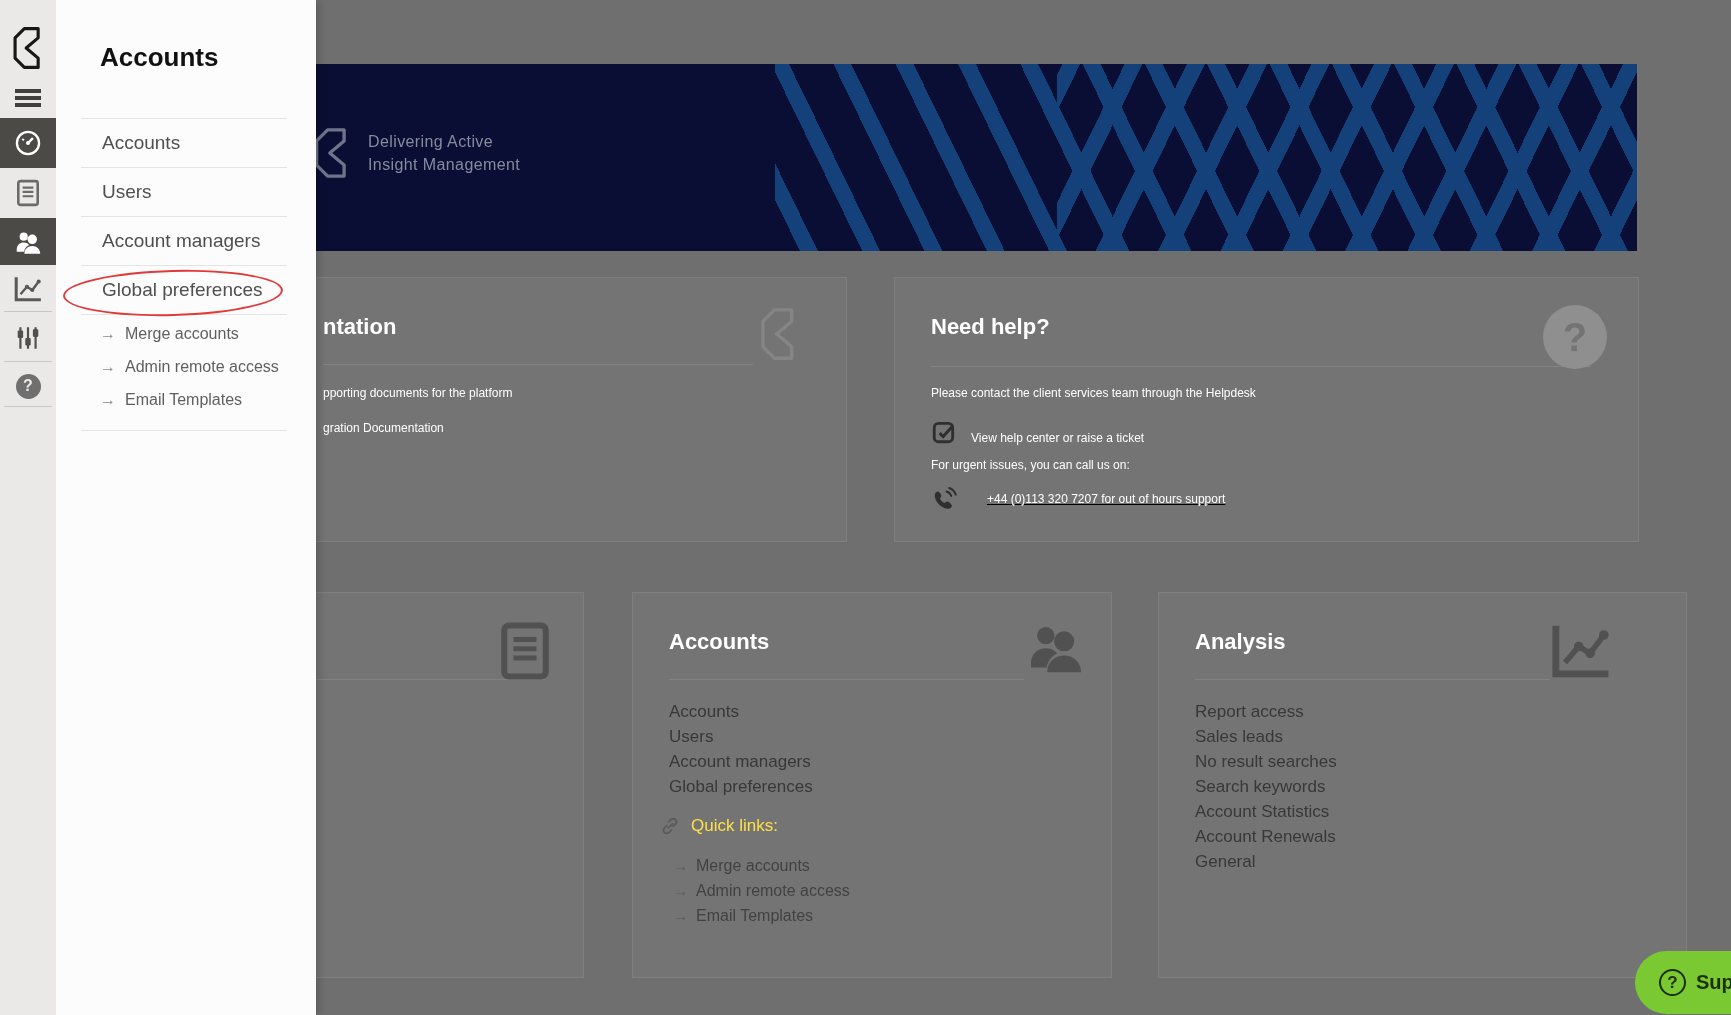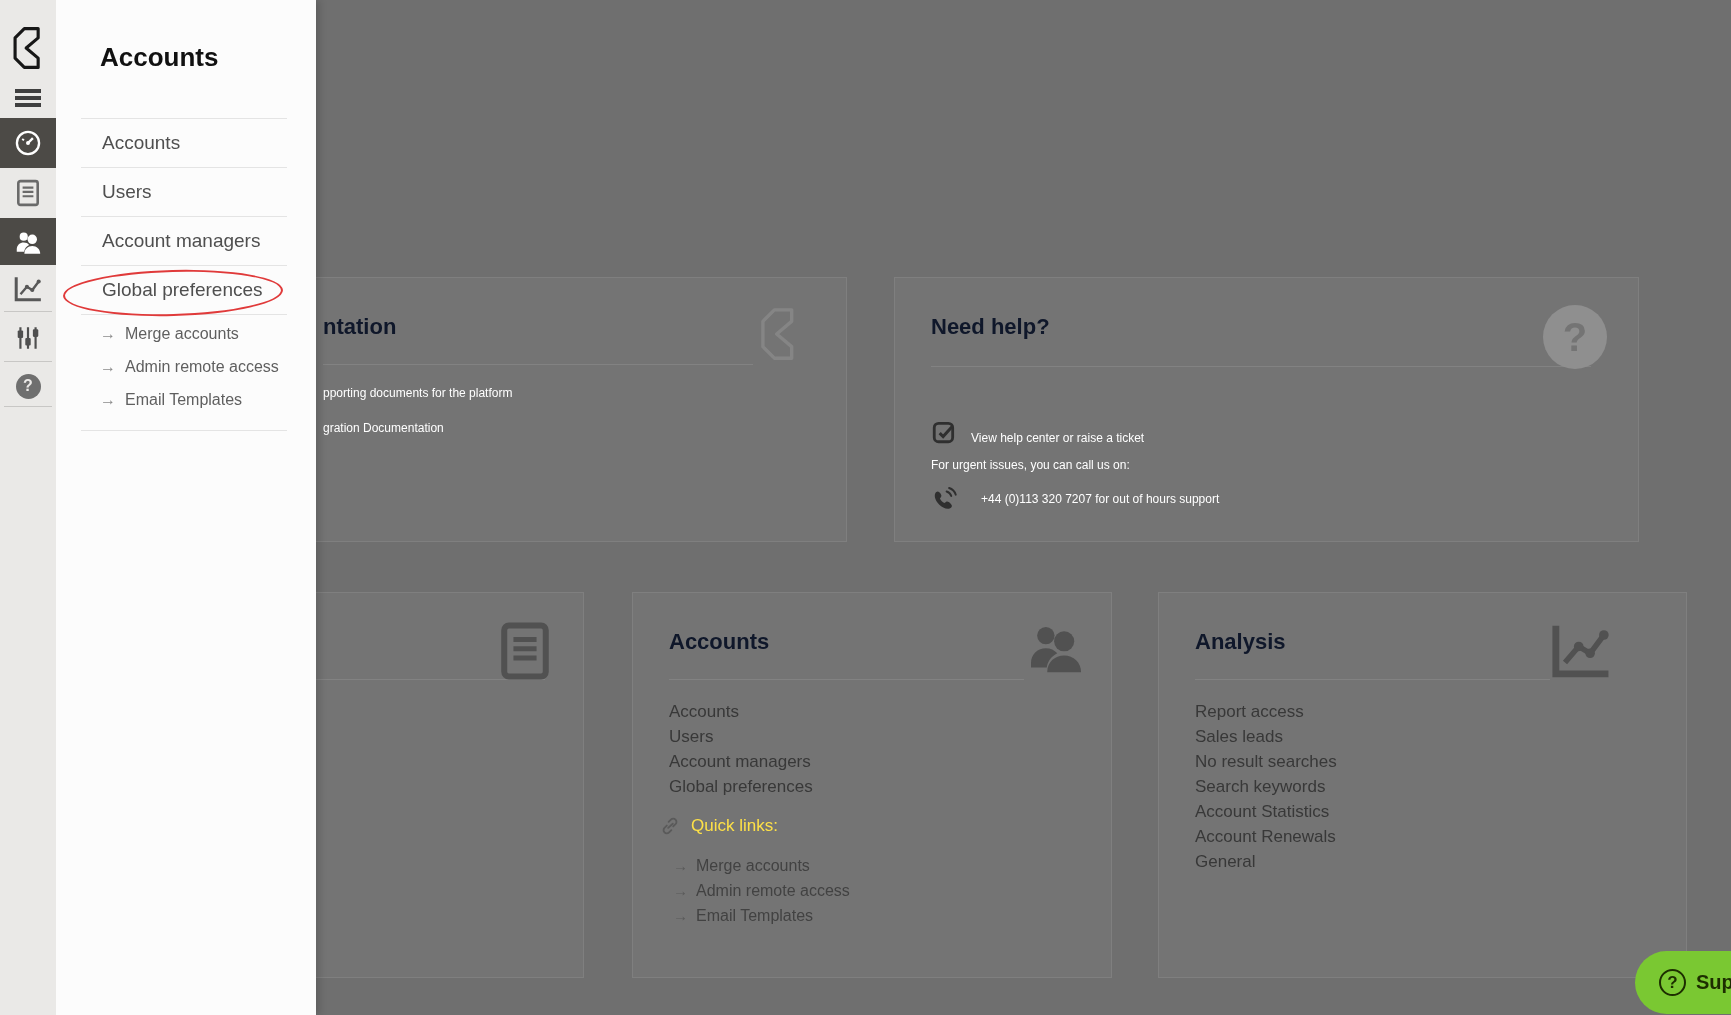--- a/index.html
+++ b/index.html
@@ -10,21 +10,21 @@
   
   .main{position:absolute;left:56px;top:0;right:0;bottom:0;background:#6f6f6f;}
   .banner{position:absolute;left:94px;top:64px;width:1487px;height:187px;background:#0a0e34;overflow:hidden;}
   .stripes-a{position:absolute;top:-40px;bottom:-40px;left:42%;right:0;
     background:repeating-linear-gradient(64deg,transparent 0 40px,#15417b 40px 56px);}
   .stripes-b{position:absolute;top:-40px;bottom:-40px;left:61%;right:0;
     background:repeating-linear-gradient(-64deg,transparent 0 40px,#15417b 40px 56px);}
   .banner-logo{position:absolute;left:160px;top:60px;color:#70748a;}
   .tagline{position:absolute;left:218px;top:66px;color:#868b9d;font-size:16px;line-height:23px;letter-spacing:.4px;}
   .card{position:absolute;background:#747474;border:1px solid #7f7f7f;}
-  .card h3{margin:0;font-size:22px;font-weight:bold;color:#0f172a;}
+  .card h3{margin:0;font-size:22px;font-weight:bold;color:#ffffff;}
   .chr{position:absolute;height:1px;background:#828282;}
   .clink{font-size:17px;line-height:25px;color:#383838;cursor:pointer;}
   .cbody{font-size:12px;color:#ffffff;}
   .cicon{position:absolute;color:#515151;}
   .cicon.faint{color:#858585;}
   .qlrow{display:flex;align-items:center;gap:10px;color:#fde047;font-size:17px;}
   .qsub{display:flex;align-items:center;gap:8px;font-size:16px;color:#424242;line-height:25px;cursor:pointer;}
   .arrow{color:#5a5a5a;font-size:15px;}
   .qcircle{position:absolute;width:64px;height:64px;border-radius:50%;background:#8f8f8f;
     display:flex;align-items:center;justify-content:center;font-size:40px;font-weight:bold;color:#747474;}
@@ -56,47 +56,61 @@
     color:#1d2e00;font-size:20px;font-weight:bold;cursor:pointer;z-index:5;}
   .support-q{width:27px;height:27px;border-radius:50%;border:2.5px solid #1d2e00;box-sizing:border-box;
     display:flex;align-items:center;justify-content:center;font-size:17px;font-weight:bold;}
   svg{display:block;}
 </style>
 </head>
 <body>
 
 <div class="main">
 
+  <div class="banner">
+    <div class="stripes-a"></div>
+    <div class="stripes-b"></div>
+    <div class="banner-logo">
+      <svg width="44" height="58" viewBox="0 0 40 52" fill="none" stroke="currentColor" stroke-width="3" stroke-linejoin="round">
+        <path d="M31 5 L16 5 L6 15 L6 37 L16 47 L31 47 L31 37 L18 26 L31 15 Z"></path>
+      </svg>
+    </div>
+    <div class="tagline">
+      <div>Delivering Active</div>
+      <div>Insight Management</div>
+    </div>
+  </div>
 
   <div class="card" style="left:94px;top:277px;width:695px;height:263px;">
     <h3 style="position:absolute;left:172px;top:36px;">ntation</h3>
     <div class="chr" style="left:172px;top:86px;width:430px;"></div>
     <div class="cbody" style="position:absolute;left:172px;top:108px;">pporting documents for the platform</div>
     <div class="cbody" style="position:absolute;left:172px;top:143px;">gration Documentation</div>
     <div class="cicon faint" style="left:605px;top:26px;">
       <svg width="46" height="60" viewBox="0 0 40 52" fill="none" stroke="currentColor" stroke-width="3" stroke-linejoin="round">
         <path d="M31 5 L16 5 L6 15 L6 37 L16 47 L31 47 L31 37 L18 26 L31 15 Z"></path>
       </svg>
     </div>
   </div>
 
   <div class="card" style="left:838px;top:277px;width:743px;height:263px;">
     <h3 style="position:absolute;left:36px;top:36px;">Need help?</h3>
     <div class="chr" style="left:36px;top:88px;width:660px;"></div>
+    <div class="cbody" style="position:absolute;left:36px;top:108px;">Please contact the client services team through the Helpdesk</div>
     <div style="position:absolute;left:36px;top:141px;display:flex;align-items:flex-end;gap:14px;">
       <span class="cicon" style="position:static;color:#2f2f2f;">
         <svg width="26" height="26" viewBox="0 0 24 24" fill="none" stroke="currentColor">
           <rect x="3" y="4" width="17" height="17" rx="4" stroke-width="2.6"></rect>
           <path d="M8 13 l3.2 3.2 L20 6.5" stroke-width="2.8"></path>
         </svg>
       </span>
       <span class="cbody">View help center or raise a ticket</span>
     </div>
     <div class="cbody" style="position:absolute;left:36px;top:180px;">For urgent issues, you can call us on:</div>
-    <div style="position:absolute;left:36px;top:208px;display:flex;align-items:center;gap:22px;">
+    <div style="position:absolute;left:36px;top:208px;display:flex;align-items:center;gap:28px;text-decoration:underline;">
       <span class="cicon" style="position:static;color:#2f2f2f;">
         <svg width="28" height="26" viewBox="0 0 26 24">
           <path fill="currentColor" d="M7.5 5.5c2.2 2.2 2.6 3.4 1.8 4.6l-1 1.4c.9 2 2.3 3.4 4.2 4.3l1.4-1c1.2-.8 2.4-.4 4.6 1.8 1.6 1.6.9 3.1-.7 3.9-3 1.4-7.2-.4-10.3-3.5C4.4 13.9 2.6 9.7 4 6.7c.8-1.6 2.3-2.3 3.5-1.2z"></path>
           <path d="M14.5 5a6 6 0 014.3 4.3M16.8 1.8a9.5 9.5 0 016.2 6.2" fill="none" stroke="currentColor" stroke-width="1.8" stroke-linecap="round"></path>
         </svg>
       </span>
       <span class="cbody">+44 (0)113 320 7207 for out of hours support</span>
     </div>
     <div class="qcircle" style="left:648px;top:27px;">
       <span>?</span>

